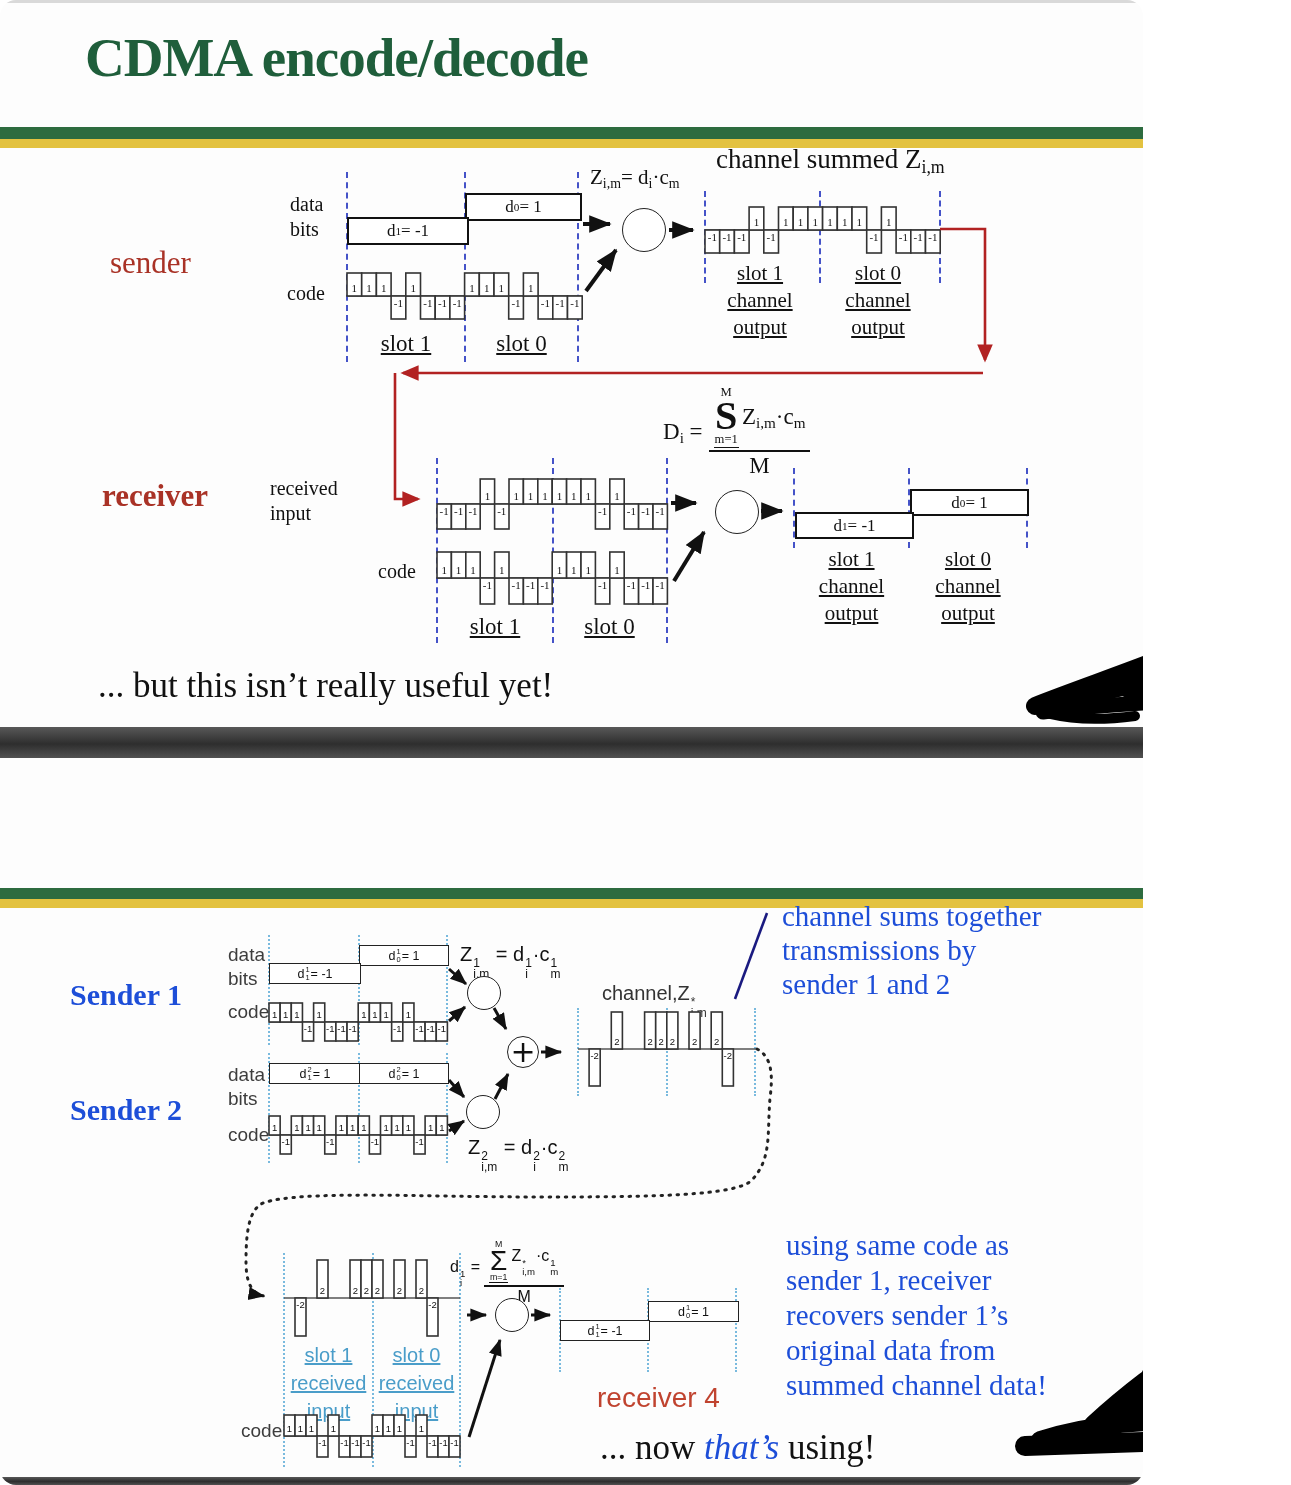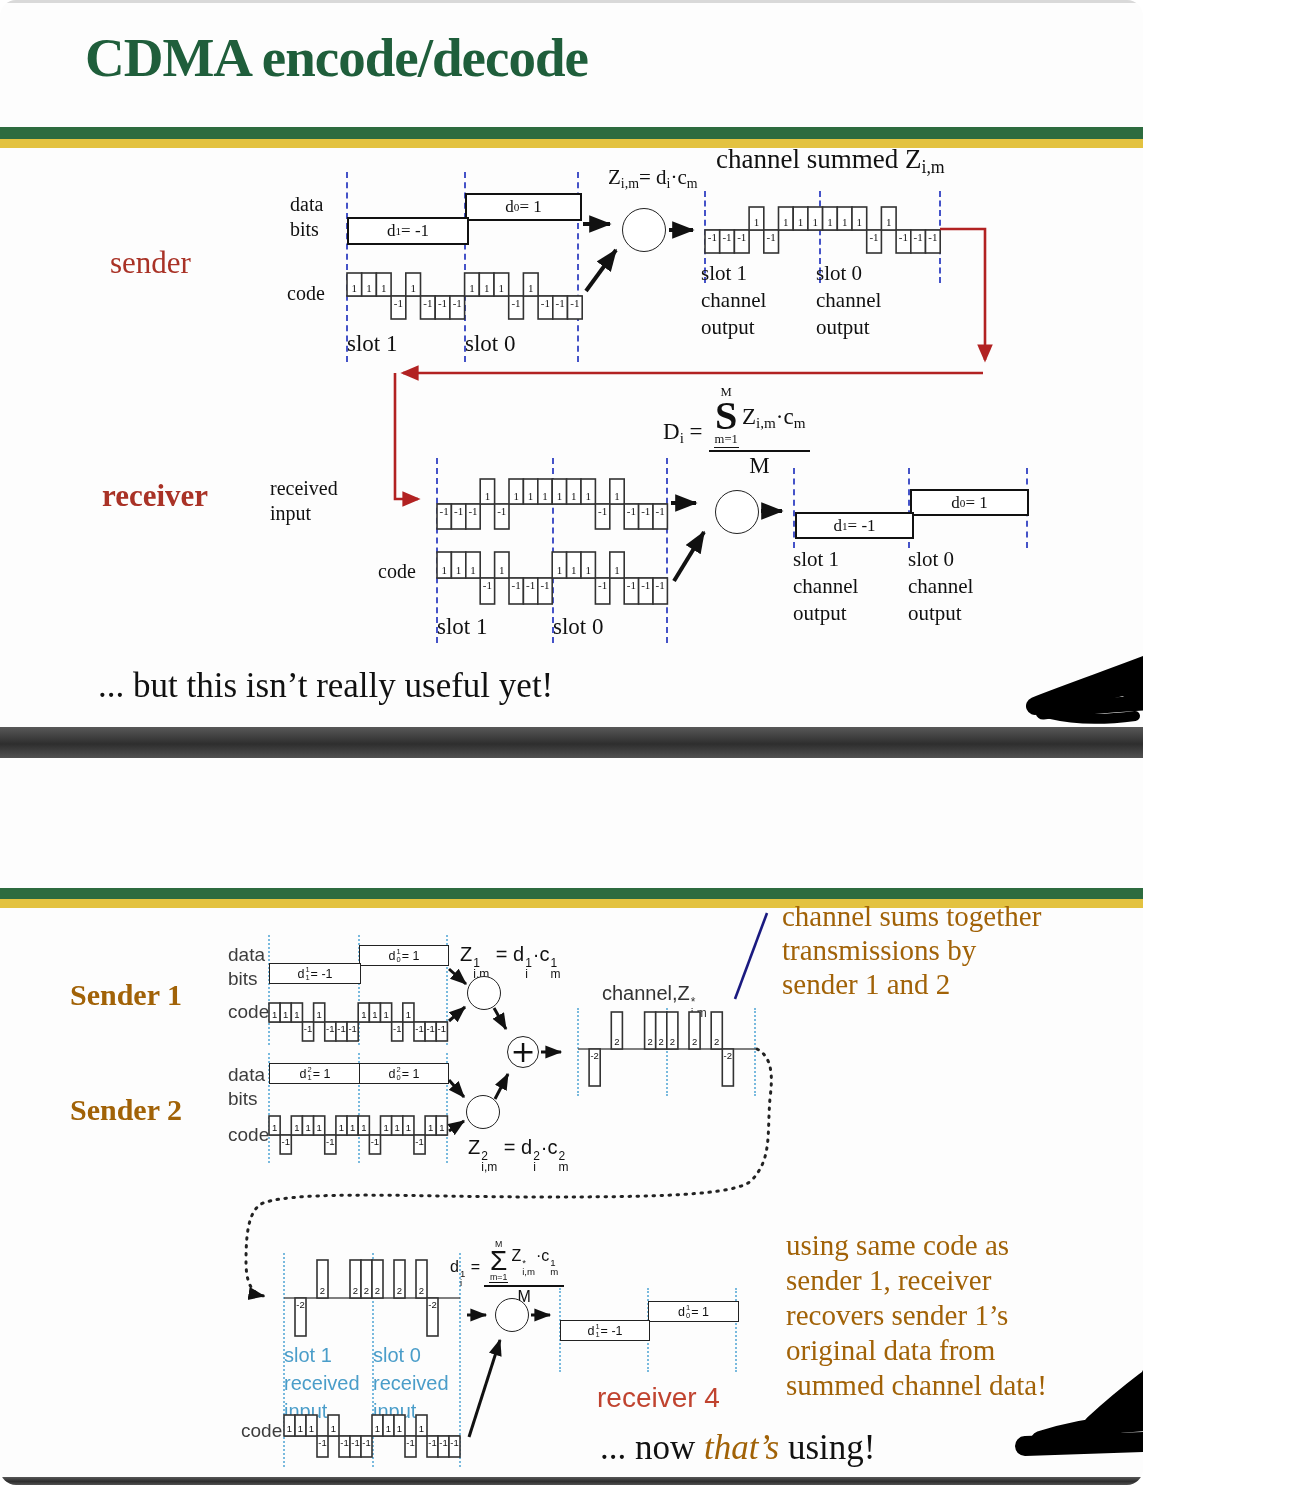--- a/index.html
+++ b/index.html
@@ -1,21 +1,21 @@
 <!DOCTYPE html>
 <html><head>
 <meta charset="utf-8">
 <style>
   html,body{margin:0;padding:0;background:#fff;}
   #page{position:relative;width:1143px;height:1485px;background:#fdfdfd;overflow:hidden;
         font-family:"Liberation Serif",serif;color:#111;border-radius:16px;}
   .abs{position:absolute;}
   .sans{font-family:"Liberation Sans","DejaVu Sans",sans-serif;}
   .ml{white-space:pre-line;}
-  .ctr{text-align:left;}
+  .ctr{text-align:center;text-decoration:underline;}
   .title{font-weight:bold;color:#1f5e3b;font-size:55px;letter-spacing:-1px;}
   .bar-green{height:12px;background:#2d6b3f;width:100%;}
   .bar-yellow{height:9px;background:#e3c240;width:100%;}
   .redlbl{color:#a93226;font-size:31px;}
   .vdash{border-left:2px dashed #4553c8;width:0;}
   .vdot{border-left:2px dotted #79bade;width:0;}
   .dbox{border:2.2px solid #111;background:#fff;display:flex;align-items:center;justify-content:center;
         font-size:17px;}
   .dbox2{border:1.7px solid #222;background:#fff;display:flex;align-items:center;justify-content:center;
         font-size:12.5px;font-family:"Liberation Sans","DejaVu Sans",sans-serif;}
@@ -25,21 +25,21 @@
   sub{font-size:0.66em;vertical-align:-0.28em;line-height:0;}
   .ss{display:inline-flex;flex-direction:column;align-items:flex-start;font-size:0.6em;
       line-height:0.95;vertical-align:-0.5em;margin:0 1px;}
   .frac{display:inline-flex;flex-direction:column;align-items:center;vertical-align:middle;}
   .num{display:inline-flex;align-items:center;border-bottom:2px solid #111;padding:0 5px 2px 5px;}
   .den{line-height:1.1;padding-top:1px;}
   .sumstack{display:inline-flex;flex-direction:column;align-items:center;line-height:1;margin-right:3px;}
   .sum-top,.sum-bot{font-size:0.55em;line-height:1;}
   .sum-bot{border-bottom:1.6px solid #111;padding:0 1px 1px 1px;}
   .sum-sym{font-size:1.75em;font-weight:bold;line-height:0.85;}
-  .navy{color:#a16207;}
+  .navy{color:#1d4ed8;}
   .lblue{color:#4a9dc9;}
   .gray-dia{color:#3d3d3d;}
   .divider{left:0;width:1291px;background:linear-gradient(180deg,#585858,#2e2e2e 55%,#515151);}
   svg.wf{overflow:visible;}
 </style>
 </head>
 <body>
 
 <div id="page">
 
@@ -100,21 +100,21 @@
         <text x="157.35" y="22" text-anchor="middle" font-size="11" font-family="Liberation Serif" fill="#111">1</text>
         <text x="172.04999999999998" y="37" text-anchor="middle" font-size="11" font-family="Liberation Serif" fill="#111">-1</text>
         <text x="186.74999999999997" y="22" text-anchor="middle" font-size="11" font-family="Liberation Serif" fill="#111">1</text>
         <text x="201.45" y="37" text-anchor="middle" font-size="11" font-family="Liberation Serif" fill="#111">-1</text>
         <text x="216.14999999999998" y="37" text-anchor="middle" font-size="11" font-family="Liberation Serif" fill="#111">-1</text>
         <text x="230.85" y="37" text-anchor="middle" font-size="11" font-family="Liberation Serif" fill="#111">-1</text>
       </svg>
     <div class="abs ctr" style="left:347px;top:331px;width:118px;font-size:23px;">slot 1</div>
     <div class="abs ctr" style="left:465px;top:331px;width:113px;font-size:23px;">slot 0</div>
 
-    <div class="abs" style="left:608px;top:165px;font-size:21px;"><span>Z</span><sub>i,m</sub><span>= d</span><sub>i</sub><span>·c</span><sub>m</sub></div>
+    <div class="abs" style="left:590px;top:165px;font-size:21px;"><span>Z</span><sub>i,m</sub><span>= d</span><sub>i</sub><span>·c</span><sub>m</sub></div>
     <div class="abs circ" style="left:622px;top:208px;width:44px;height:44px;"></div>
 
     <div class="abs" style="left:716px;top:144px;font-size:27px;"><span>channel summed Z</span><sub>i,m</sub></div>
     <div class="abs vdash" style="left:704px;top:191px;height:92px;"></div>
     <div class="abs vdash" style="left:819px;top:191px;height:92px;"></div>
     <div class="abs vdash" style="left:939px;top:191px;height:92px;"></div>
     <svg class="abs wf" style="left:702px;top:204px;" width="241.2" height="52">
         <line x1="3" y1="26" x2="238.2" y2="26" stroke="#555" stroke-width="1.4"></line>
         <rect x="3" y="26" width="14.7" height="23" fill="#fff" stroke="#333" stroke-width="1.6"></rect>
         <rect x="17.7" y="26" width="14.7" height="23" fill="#fff" stroke="#333" stroke-width="1.6"></rect>

